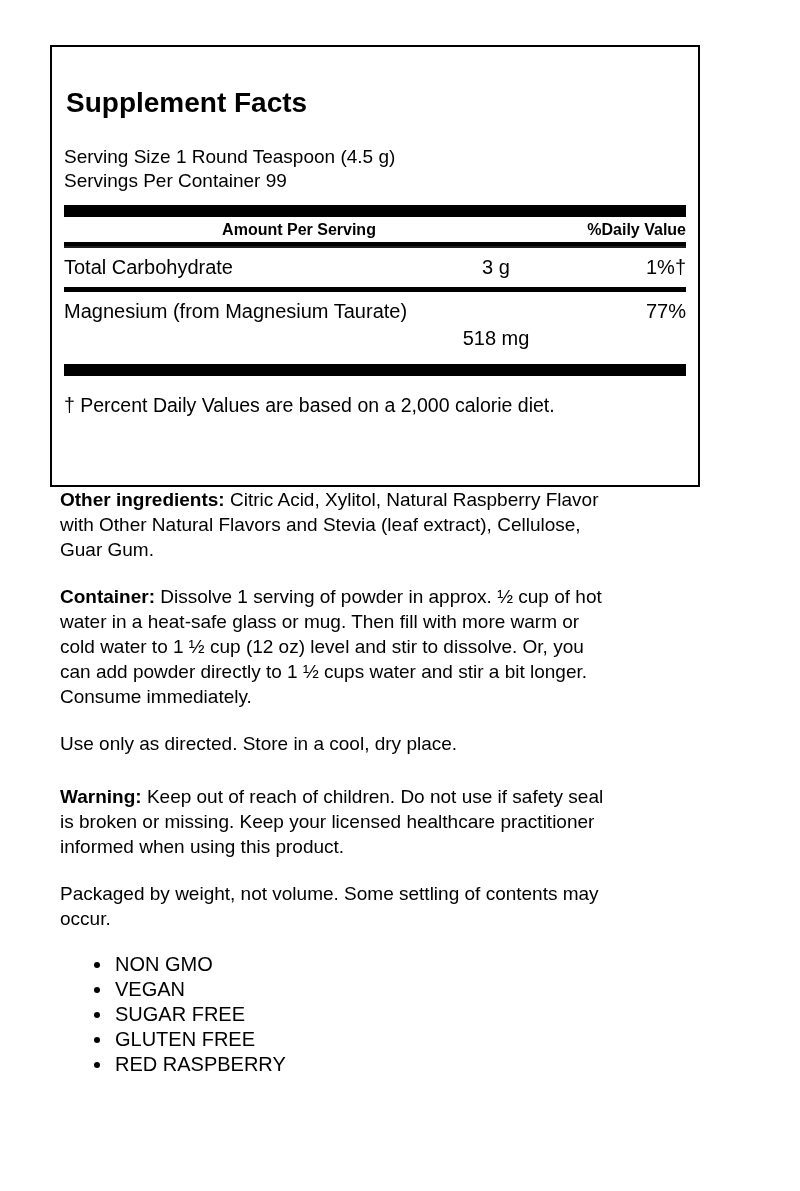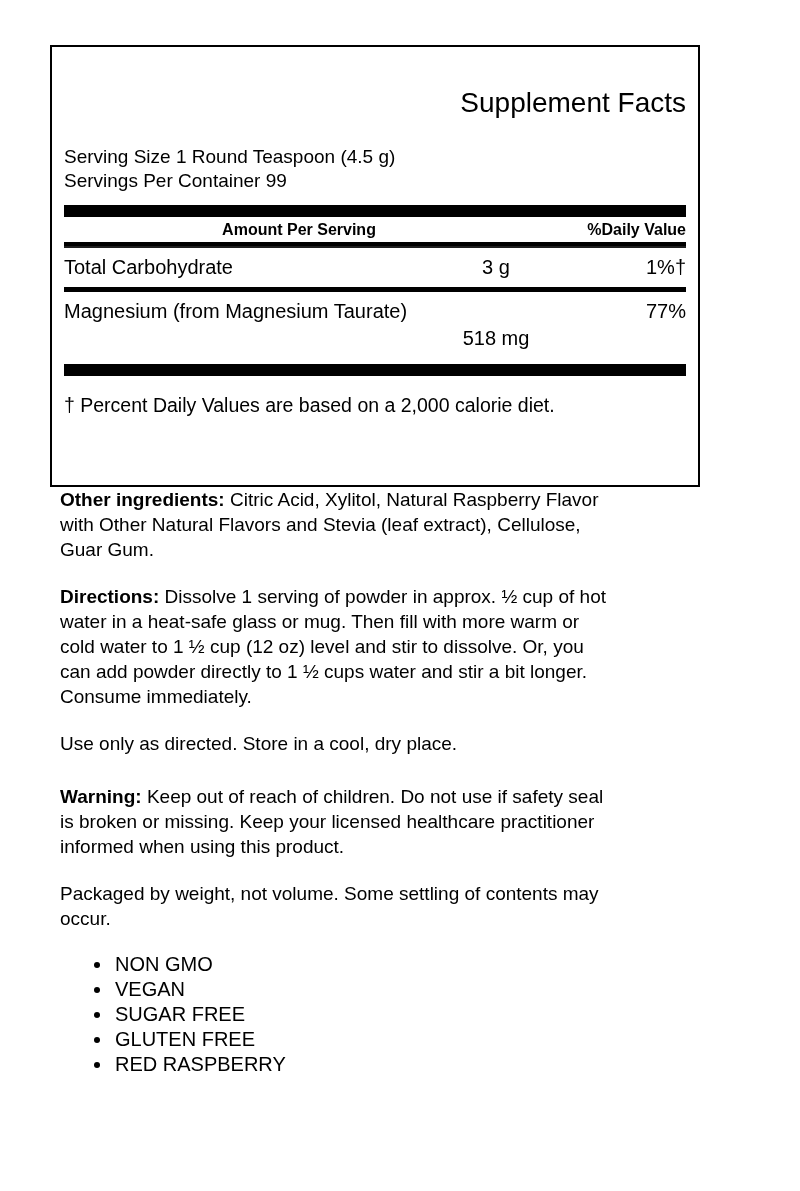--- a/index.html
+++ b/index.html
@@ -26,23 +26,22 @@
     height: 442px;
     box-sizing: border-box;
     border: 2px solid #000;
     padding: 0 12px;
     background: #fff;
   }
   .sf-title {
     margin: 40px 0 0 2px;
     font-size: 28px;
     line-height: 32px;
-    font-weight: normal;
+    font-weight: bold;
     letter-spacing: 0;
-    text-align: right;
   }
   .sf-serving {
     margin-top: 26px;
     font-size: 19px;
     line-height: 24px;
   }
   .bar { background: #000; border: none; margin: 0; }
   .bar.thick   { height: 12px; }
   .bar.medium  { height: 4px;  }
   .bar.medium2 { height: 5px;  }
@@ -156,21 +155,21 @@
 
     <div class="sf-footnote">† Percent Daily Values are based on a 2,000 calorie diet.</div>
   </div>
 
   <div class="body-copy">
 
     <p class="para"><span class="lead">Other ingredients:</span><span class="seg"> Citric Acid, Xylitol, Natural Raspberry Flavor
 with Other Natural Flavors and Stevia (leaf extract), Cellulose,
 Guar Gum.</span></p>
 
-    <p class="para"><span class="lead">Directions:</span><span class="seg"> Dissolve 1 serving of powder in approx. ½ cup of hot
+    <p class="para"><span class="lead">Container:</span><span class="seg"> Dissolve 1 serving of powder in approx. ½ cup of hot
 water in a heat-safe glass or mug. Then fill with more warm or
 cold water to 1 ½ cup (12 oz) level and stir to dissolve. Or, you
 can add powder directly to 1 ½ cups water and stir a bit longer.
 Consume immediately.</span></p>
 
     <p class="para">Use only as directed. Store in a cool, dry place.</p>
 
     <p class="para mt-lg"><span class="lead">Warning:</span><span class="seg"> Keep out of reach of children. Do not use if safety seal
 is broken or missing. Keep your licensed healthcare practitioner
 informed when using this product.</span></p>

